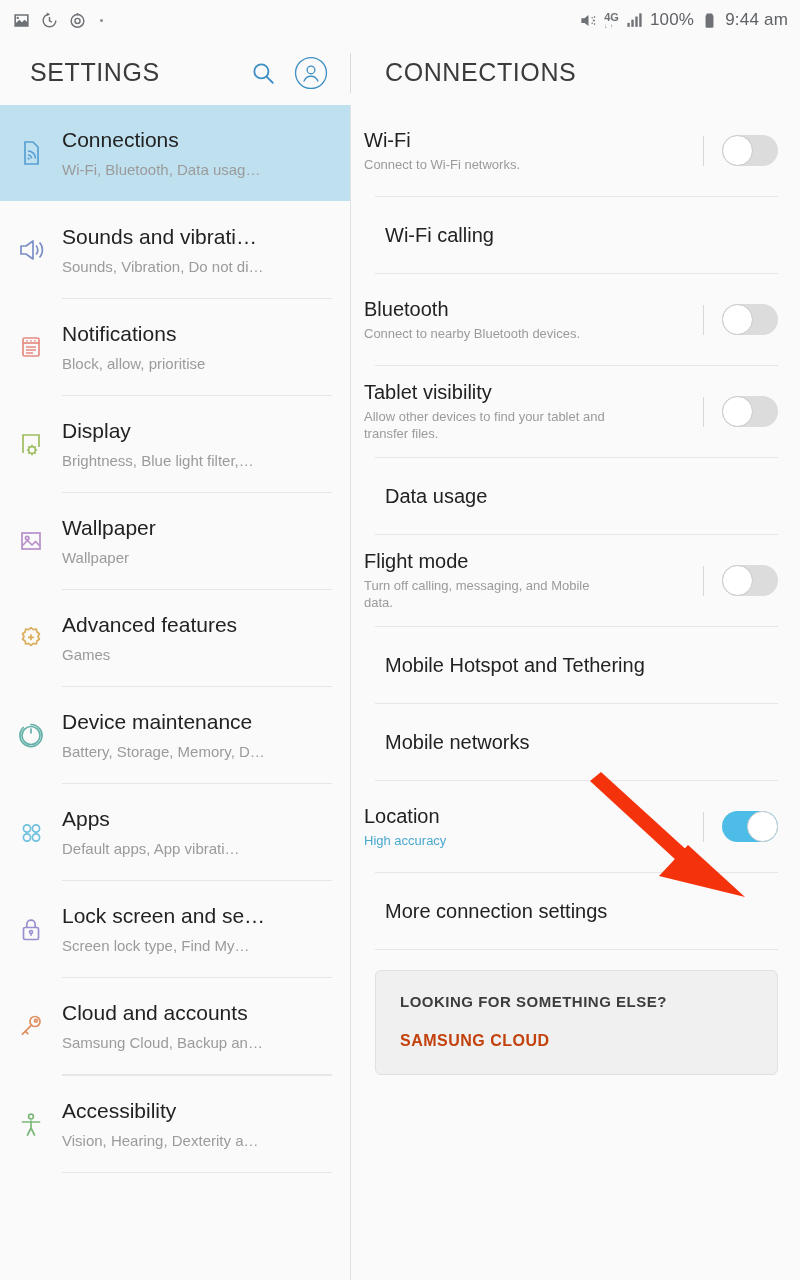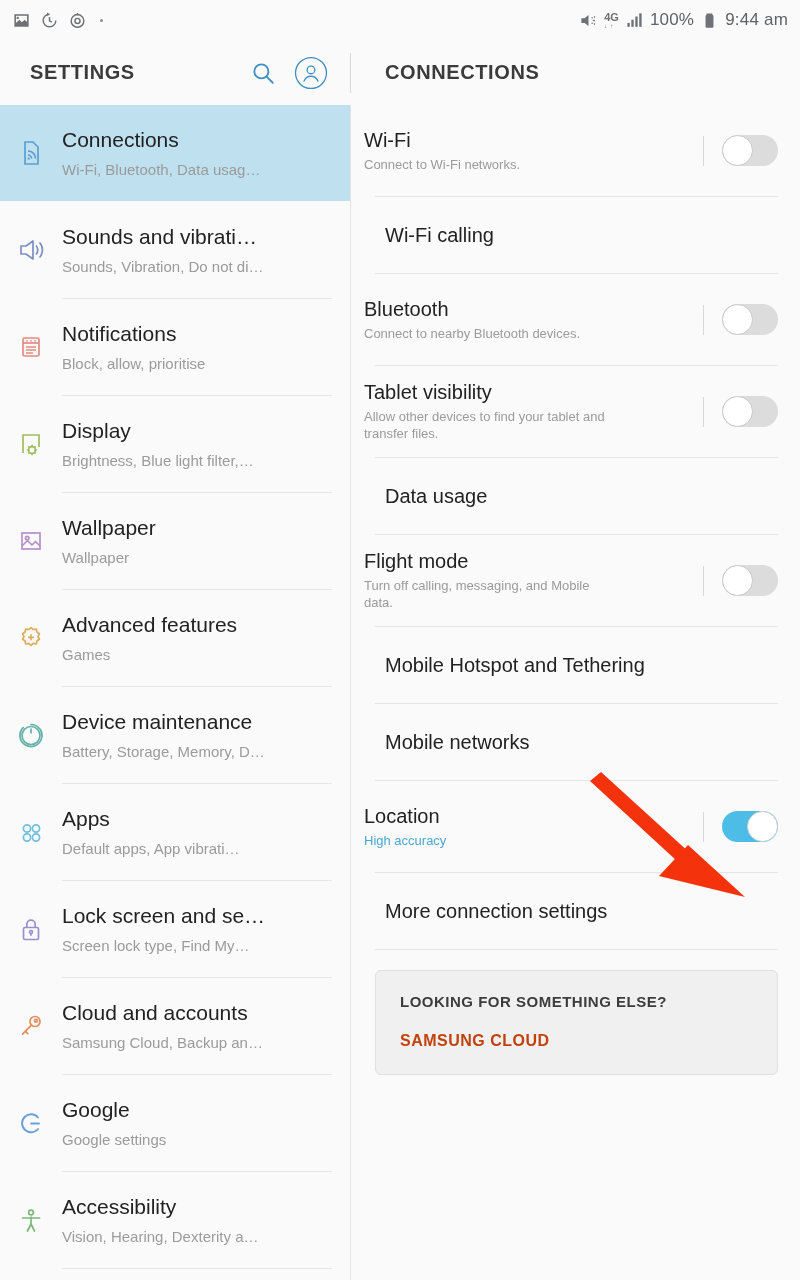--- a/index.html
+++ b/index.html
@@ -29,21 +29,21 @@
   
   .header {
     position:absolute; top:40px; left:0; width:800px; height:65px;
     background:#fafafa;
   }
   .hdr-left {
     position:absolute; left:0; top:0; width:350px; height:65px;
     display:flex; align-items:center;
   }
   .hdr-title {
-    font-size:20px; font-weight:700; color:#3b3b3b;
+    font-size:25px; font-weight:400; color:#3b3b3b;
     letter-spacing:.6px; margin-left:30px;
   }
   .hdr-icons { margin-left:auto; display:flex; align-items:center; gap:14px; padding-right:22px; }
   .icon-btn { width:34px; height:34px; display:flex; align-items:center; justify-content:center; color:#2f7fc0; }
   .icon-btn svg { display:block; }
   .hdr-sep {
     position:absolute; left:350px; top:13px; width:1px; height:40px; background:#d9d9d9;
   }
   .hdr-right {
     position:absolute; left:351px; top:0; width:449px; height:65px;
@@ -346,32 +346,20 @@
             <path d="M11.4 22.3l2.4 2.4" stroke-linecap="round"></path>
             <circle cx="21.9" cy="11.7" r="1.4"></circle>
           </svg>
         </div>
         <div class="side-txt">
           <div class="side-title">Cloud and accounts</div>
           <div class="side-sub">Samsung Cloud, Backup an…</div>
         </div>
       </div>
       <div class="side-div"></div>
-      <div class="side-row">
-        <div class="side-ico">
-          <svg width="34" height="34" viewBox="0 0 34 34" fill="none" stroke="#6b9fd6" stroke-width="1.9">
-            <path d="M24 11.5a9 9 0 100 11.5" stroke-linecap="round"></path>
-            <path d="M17.2 17.5H25" stroke-linecap="round"></path>
-          </svg>
-        </div>
-        <div class="side-txt">
-          <div class="side-title">Google</div>
-          <div class="side-sub">Google settings</div>
-        </div>
-      </div>
       <div class="side-div"></div>
       <div class="side-row">
         <div class="side-ico">
           <svg width="34" height="34" viewBox="0 0 34 34" fill="none" stroke="#7cb87a" stroke-width="1.7">
             <circle cx="17" cy="9.5" r="2.4"></circle>
             <path d="M8.5 15h17" stroke-linecap="round"></path>
             <path d="M17 14v7M17 21l-3.5 7M17 21l3.5 7" stroke-linecap="round"></path>
           </svg>
         </div>
         <div class="side-txt">

